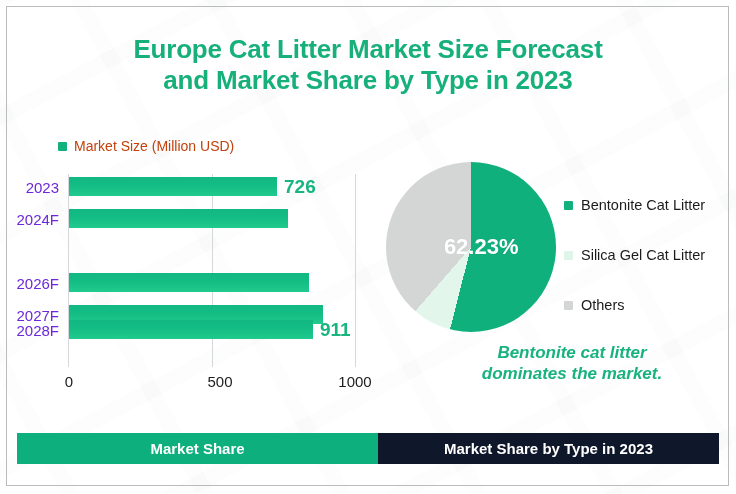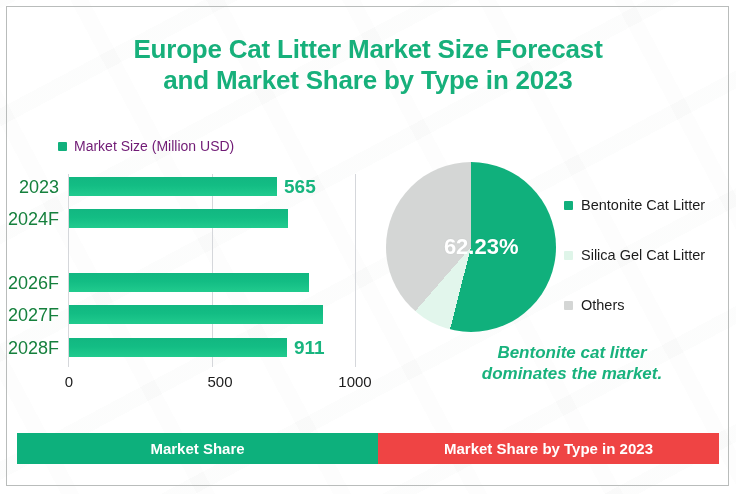--- a/index.html
+++ b/index.html
@@ -59,21 +59,21 @@
   
   .bar-panel{
     position:absolute;
     left:0; top:128px;
     width:376px; height:268px;
   }
   .bar-legend{
     position:absolute;
     left:58px; top:10px;
     display:flex; align-items:center; gap:7px;
-    font-size:14px; color:#701a75;
+    font-size:14px; color:#c2410c;
   }
   .sw{width:9px;height:9px;display:inline-block;border-radius:1px;}
   .sw-green{background:#11b07c;}
 
   .plot{
     position:absolute;
     left:69px; top:46px;
     width:287px; height:193px;
   }
   .axis-line{
@@ -104,22 +104,22 @@
     color:#18b57f;
     font-size:19px;
     font-weight:bold;
     white-space:nowrap;
   }
   .cat-label{
     position:absolute;
     right:calc(100% + 10px);
     top:50%;
     transform:translateY(-50%);
-    font-size:18px;
-    color:#15803d;
+    font-size:15px;
+    color:#6d28d9;
     white-space:nowrap;
   }
   .x-tick{
     position:absolute;
     top:199px;
     transform:translateX(-50%);
     font-size:15px;
     color:#1c1c1c;
   }
 
@@ -191,21 +191,21 @@
   .tab{
     display:flex;
     align-items:center;
     justify-content:center;
     color:#ffffff;
     font-size:15px;
     font-weight:bold;
     height:100%;
   }
   .tab-primary{background:#0db07c;width:361px;}
-  .tab-secondary{background:#ef4444;width:341px;}
+  .tab-secondary{background:#0f172a;width:341px;}
 </style>
 </head>
 <body>
 
 <div id="infographic">
 
   <div class="watermark"></div>
   <div class="frame"></div>
 
   <div class="content">
@@ -223,40 +223,40 @@
       </div>
 
       <div class="plot">
         <div class="axis-line"></div>
         <div class="gridline" style="left:143px;"></div>
         <div class="gridline" style="left:286px;"></div>
 
         <div class="bar-row" style="top:3px;width:208px;">
           <span class="cat-label">2023</span>
           <div class="bar"></div>
-          <span class="bar-value">565</span>
+          <span class="bar-value">726</span>
         </div>
 
         <div class="bar-row" style="top:35px;width:219px;text-align:center;">
           <span class="cat-label">2024F</span>
           <div class="bar"></div>
         </div>
 
 
         <div class="bar-row" style="top:99px;width:240px;">
           <span class="cat-label">2026F</span>
           <div class="bar"></div>
         </div>
 
         <div class="bar-row" style="top:131px;width:254px;">
           <span class="cat-label">2027F</span>
           <div class="bar"></div>
         </div>
 
-        <div class="bar-row" style="top:164px;width:218px;">
+        <div class="bar-row" style="top:146px;width:244px;">
           <span class="cat-label">2028F</span>
           <div class="bar"></div>
           <span class="bar-value">911</span>
         </div>
 
         <span class="x-tick" style="left:0px;">0</span>
         <span class="x-tick" style="left:143px;margin-left:8px;">500</span>
         <span class="x-tick" style="left:286px;">1000</span>
       </div>
     </div>

